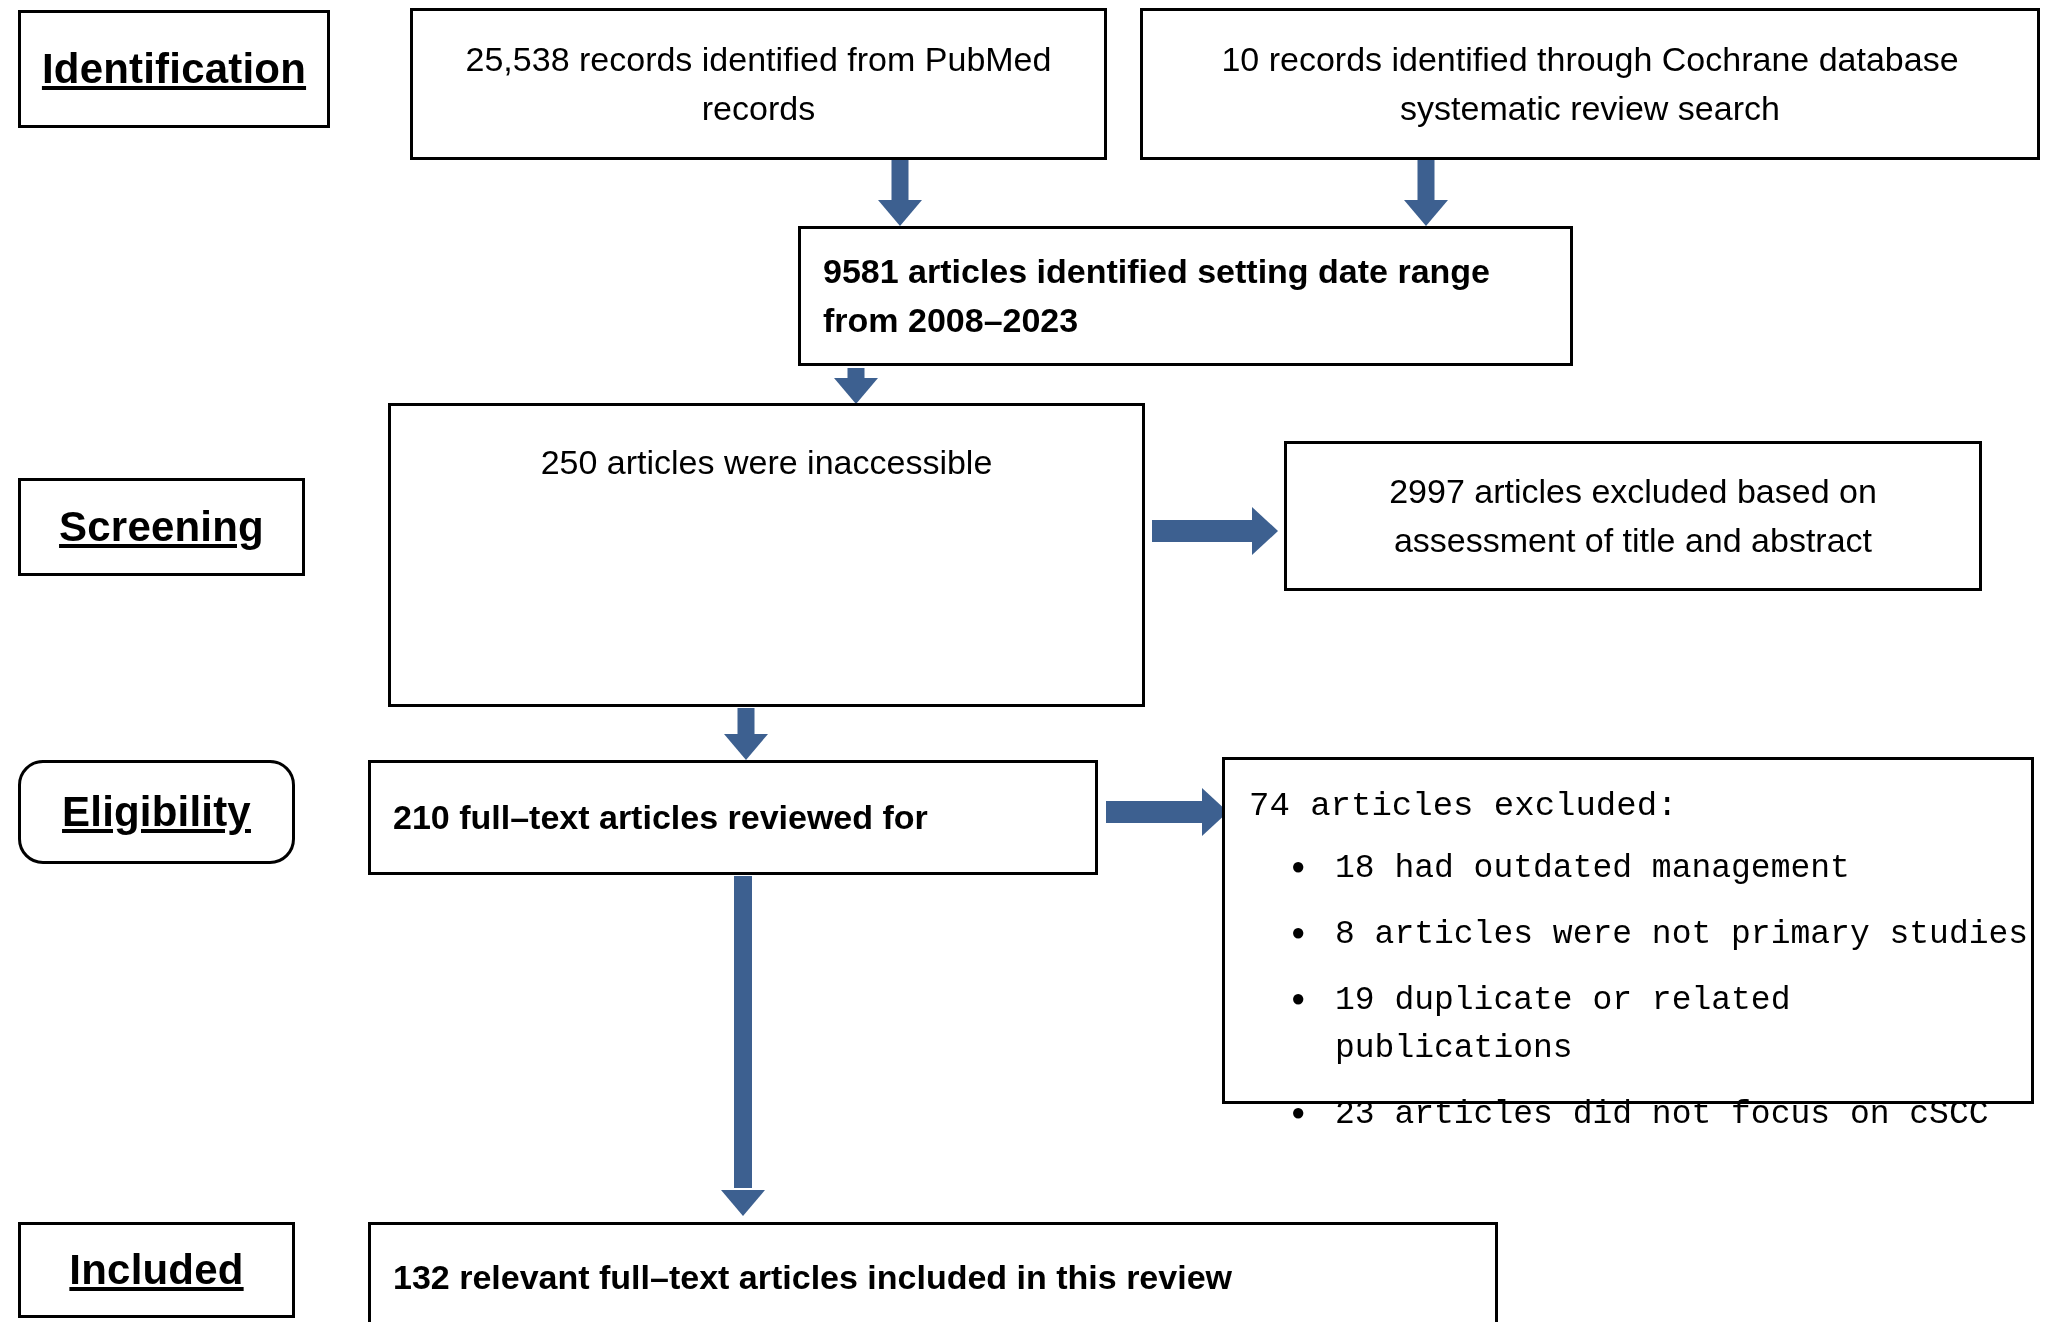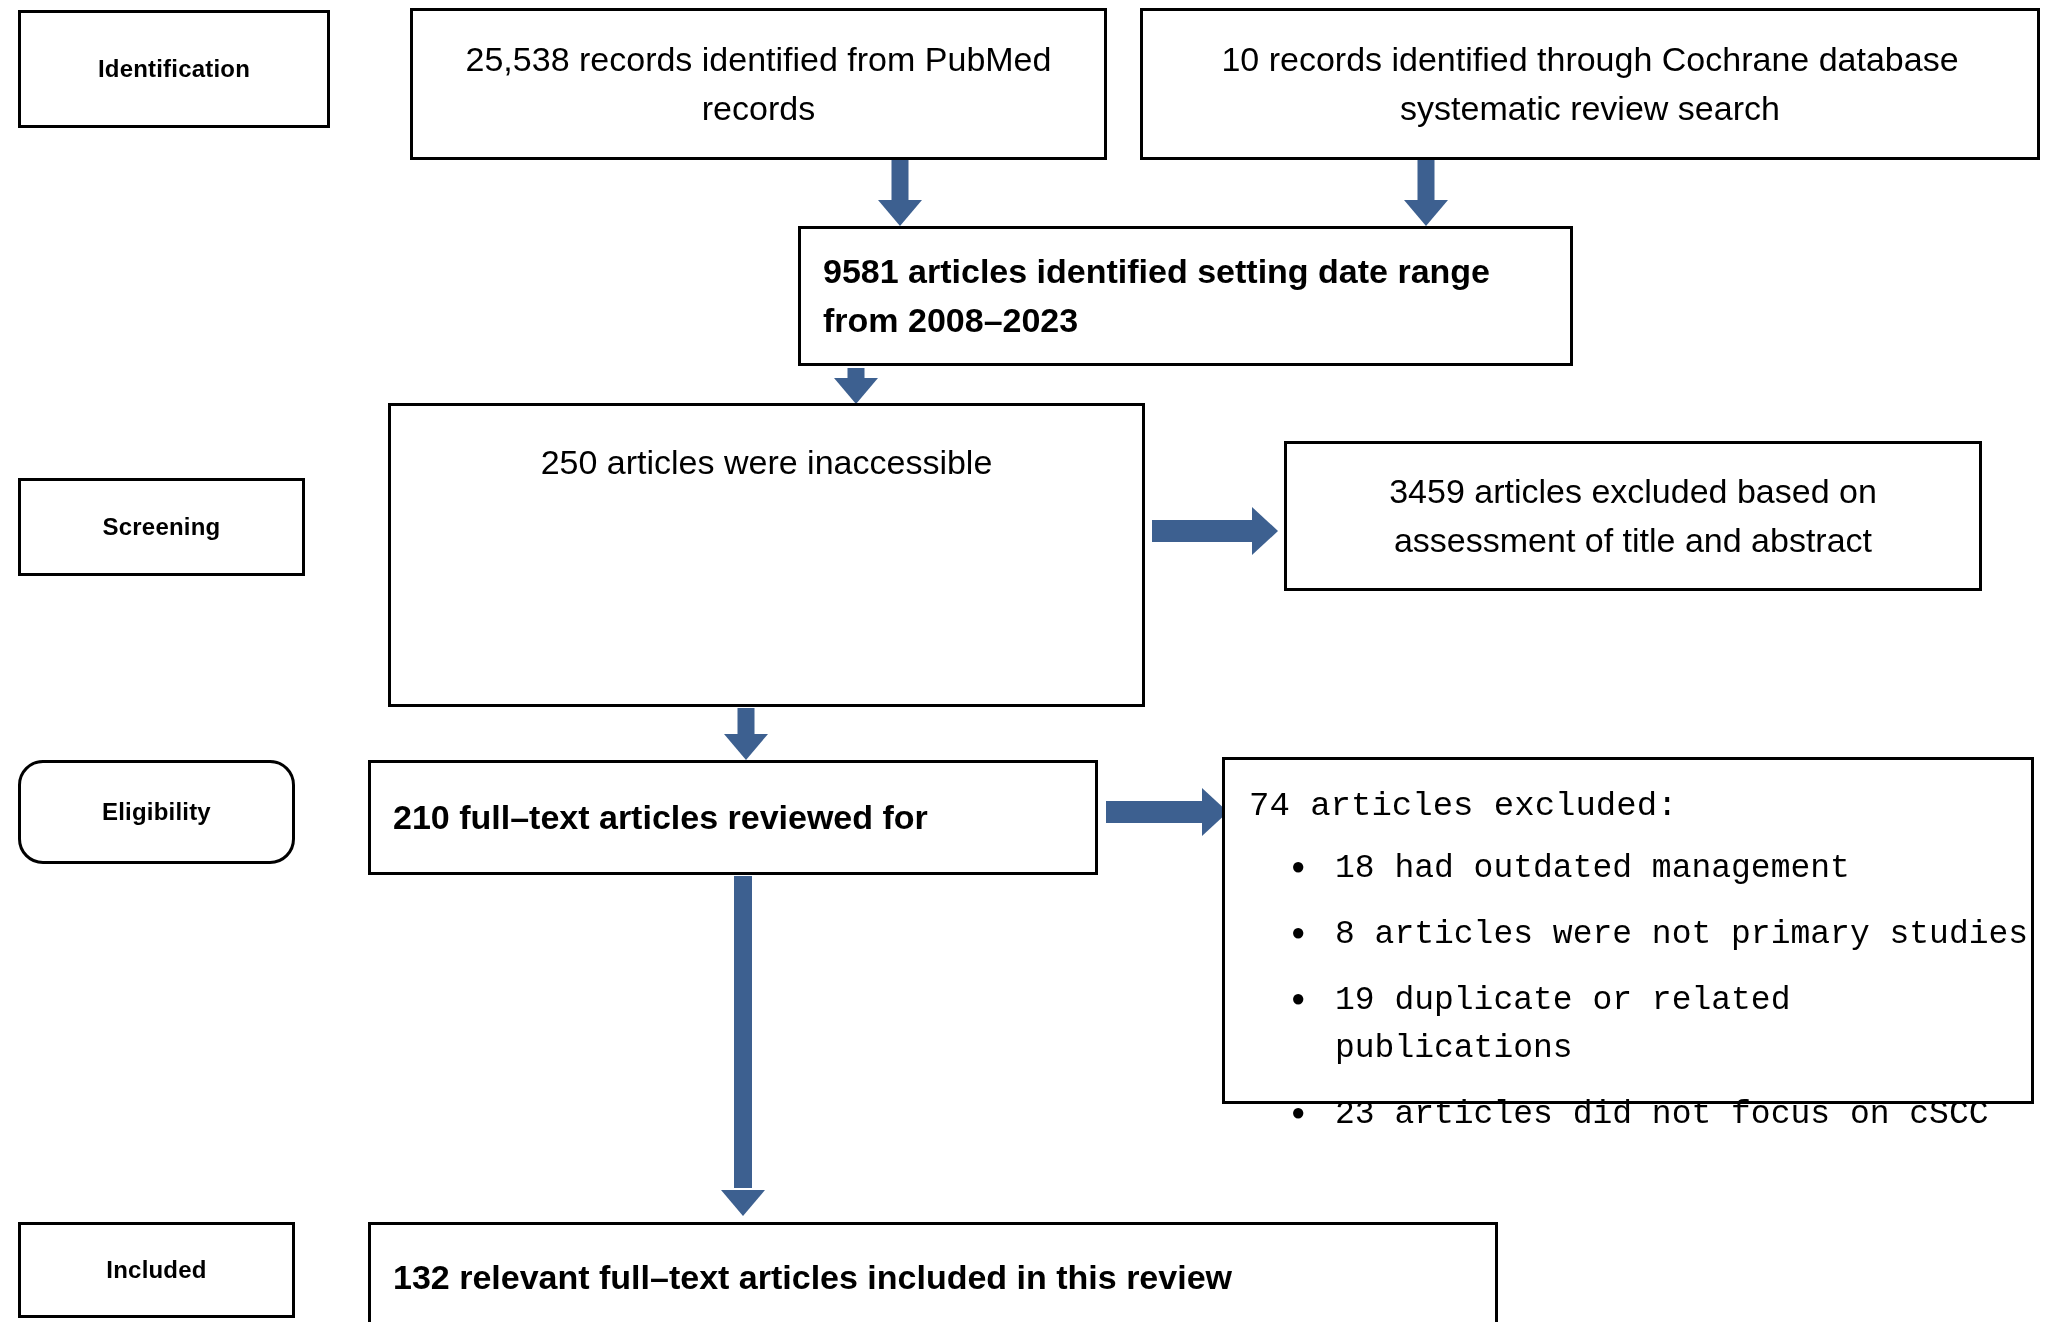--- a/index.html
+++ b/index.html
@@ -22,22 +22,23 @@
     box-sizing: border-box;
     background: #ffffff;
     border: 3px solid #000000;
     display: flex;
     align-items: center;
     justify-content: center;
     color: #000000;
   }
   .stage-label {
     font-weight: bold;
-    font-size: 24px;
+    font-size: 42px;
     letter-spacing: 0.2px;
+    text-decoration: underline;
   }
   .node-text {
     font-size: 34px;
     line-height: 1.45;
     text-align: center;
     padding: 0 18px;
   }
   .node-text.left {
     text-align: left;
     width: 100%;
@@ -188,21 +189,21 @@
     </div>
   </div>
 
   <div class="arrow-h" style="left:1152px; top:507px; width:126px; height:48px;">
     <div class="shaft" style="width:104px; height:22px;"></div>
     <div class="head"></div>
   </div>
 
   <div class="box" style="left:1284px; top:441px; width:698px; height:150px;">
     <div class="node-text">
-      <p><span>3459 articles excluded based on</span><br>
+      <p><span>2997 articles excluded based on</span><br>
          <span>assessment of title and abstract</span></p>
     </div>
   </div>
 
   <div class="arrow-v" style="left:724px; top:708px; width:44px; height:52px;">
     <div class="shaft" style="width:17px; height:28px;"></div>
     <div class="head"></div>
   </div>
 
   <div class="box" style="left:368px; top:760px; width:730px; height:115px;">

